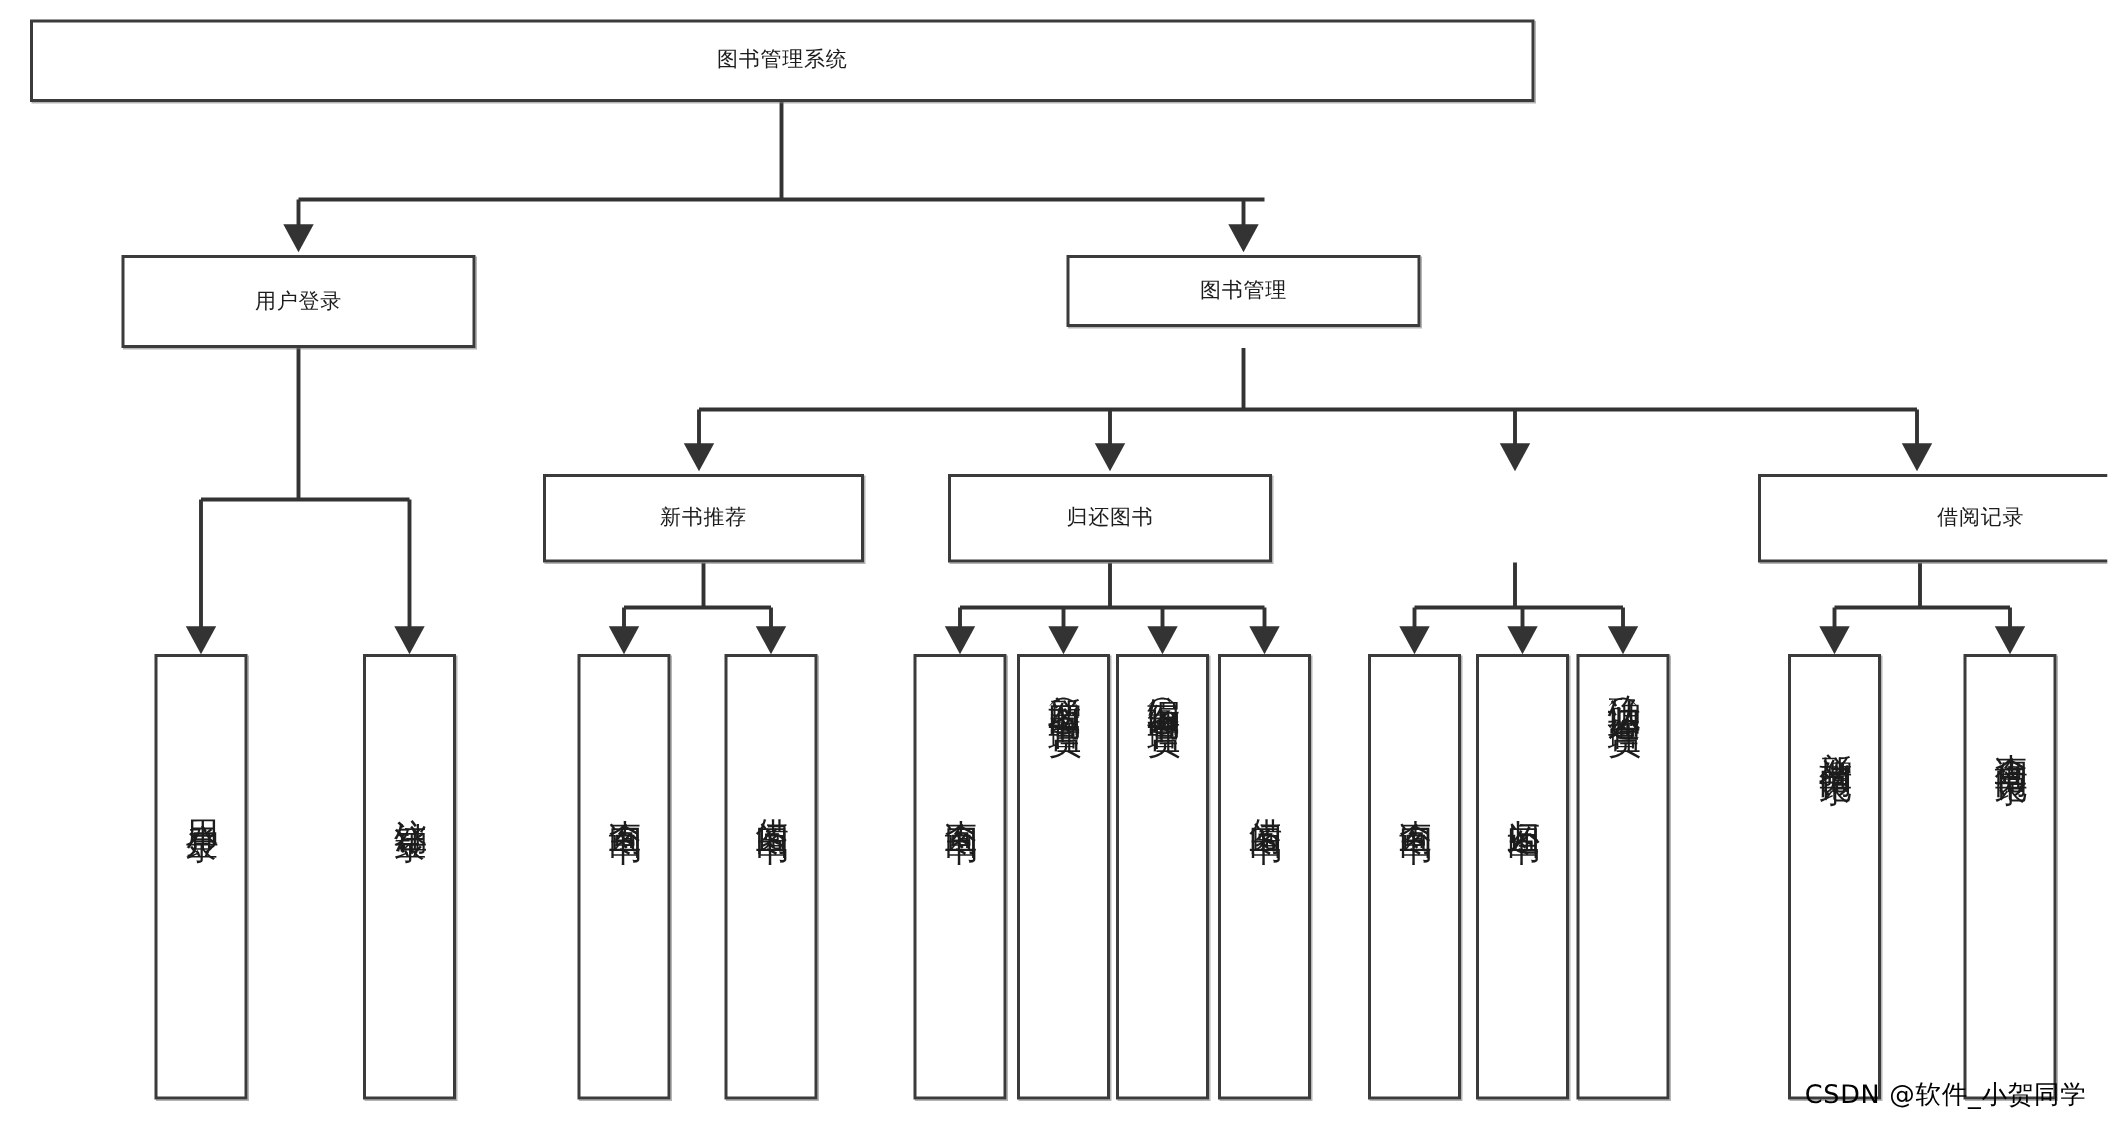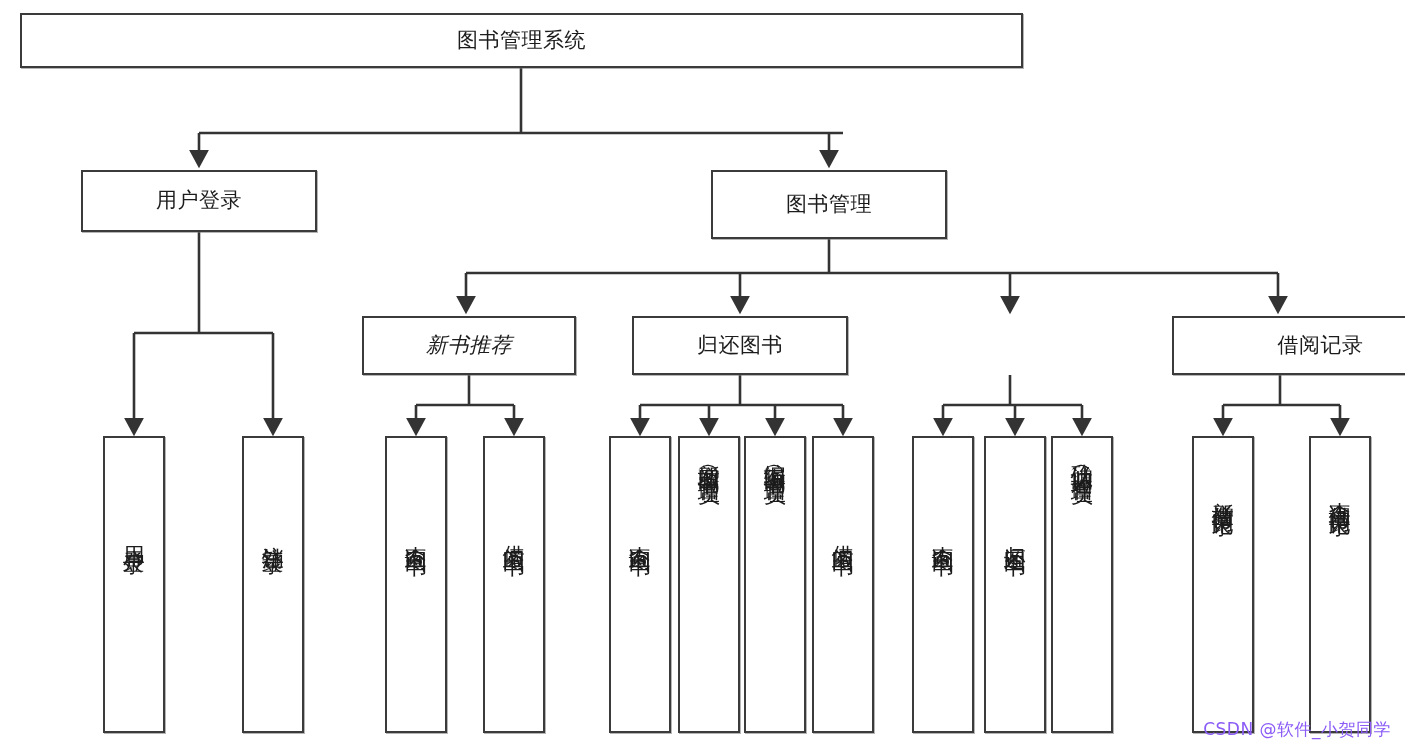--- a/index.html
+++ b/index.html
@@ -36,21 +36,21 @@
     justify-content: center;
     color: #1c1c1c;
     box-shadow: 1px 1px 0 rgba(120,120,120,0.55);
   }
   .node .label {
     display: block;
     text-align: center;
     letter-spacing: 0.5px;
   }
   .node.horizontal .label {
-    font-size: 21px;
+    font-size: 14px;
     line-height: 1.2;
     white-space: nowrap;
   }
   .node.vertical {
     align-items: flex-start;
     justify-content: center;
     padding-top: 10px;
   }
   .node.vertical .label {
     writing-mode: vertical-rl;
@@ -61,21 +61,21 @@
     white-space: nowrap;
   }
   .node.vertical.mid .label {
     margin-top: 0;
   }
   .watermark {
     position: absolute;
     right: 14px;
     bottom: 6px;
     font-size: 17px;
-    color: #8b5cf6;
+    color: #000000;
     white-space: nowrap;
     letter-spacing: 0.5px;
   }
 </style>
 </head>
 <body>
 
 <div id="diagram-root">
 
   <svg id="edges-layer" viewBox="0 0 1405 747" width="1405" height="747" xmlns="http://www.w3.org/2000/svg">
@@ -128,25 +128,25 @@
     </g>
   </svg>
 
   <div class="node horizontal" style="left:20px; top:13px; width:1003px; height:55px;">
     <span class="label">图书管理系统</span>
   </div>
 
   <div class="node horizontal" style="left:81px; top:170px; width:236px; height:62px;">
     <span class="label">用户登录</span>
   </div>
-  <div class="node horizontal" style="left:711px; top:170px; width:236px; height:69px;">
+  <div class="node horizontal" style="left:711px; top:170px; width:236px; height:48px;">
     <span class="label">图书管理</span>
   </div>
 
-  <div class="node horizontal" style="left:362px; top:316px; width:214px; height:59px;font-style:italic;">
+  <div class="node horizontal" style="left:362px; top:316px; width:214px; height:59px;">
     <span class="label">新书推荐</span>
   </div>
   <div class="node horizontal" style="left:632px; top:316px; width:216px; height:59px;">
     <span class="label">归还图书</span>
   </div>
   <div class="node horizontal" style="left:1172px; top:316px; width:256px; height:59px;padding-left:41px;">
     <span class="label">借阅记录</span>
   </div>
 
   <div class="node vertical mid" style="left:103px; top:436px; width:62px; height:297px; padding-top:90px;">

